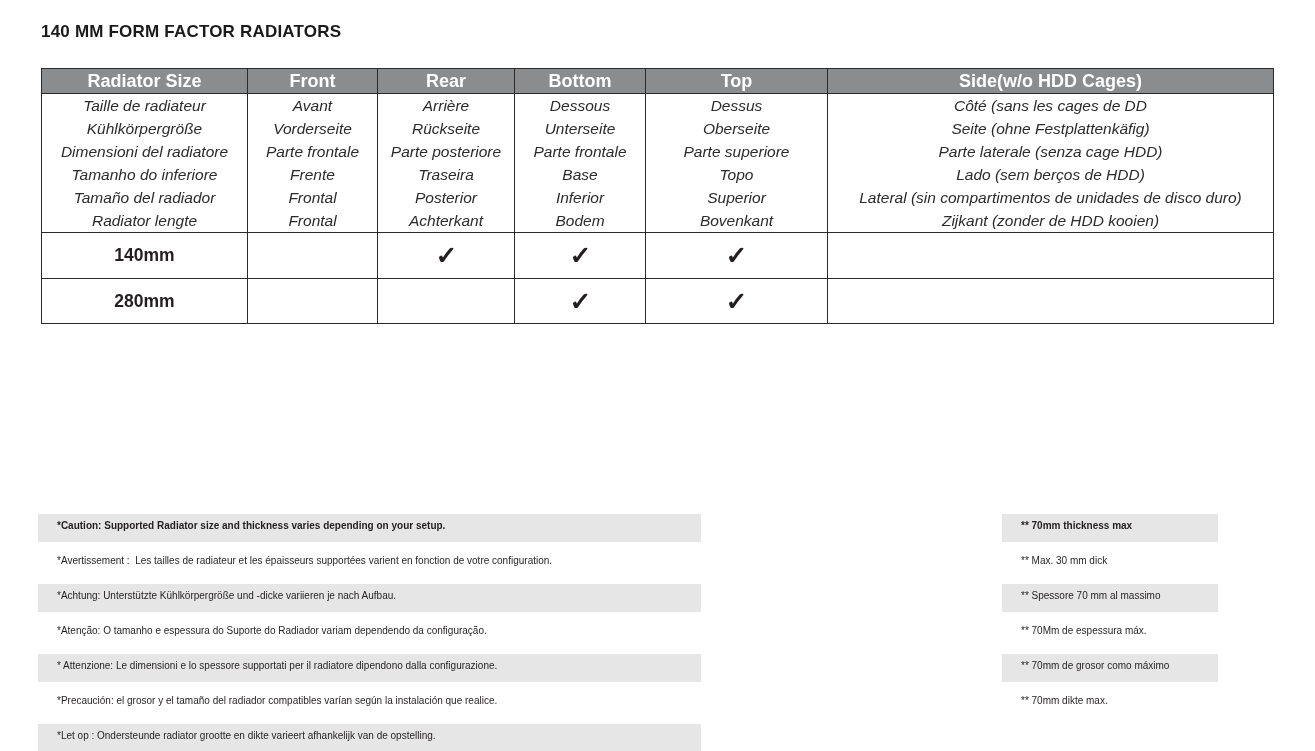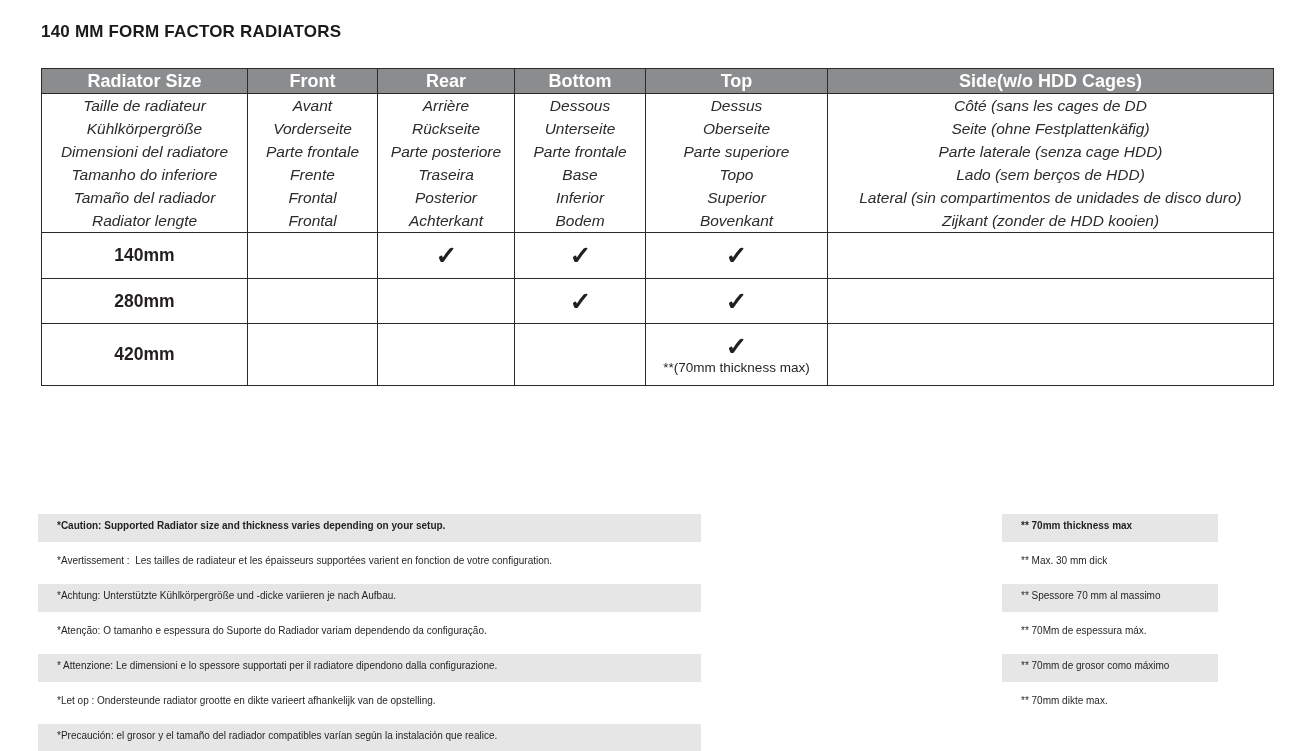--- a/index.html
+++ b/index.html
@@ -176,39 +176,31 @@
           <td></td>
         </tr>
         <tr class="data-row row-280">
           <td class="size-cell">280mm</td>
           <td></td>
           <td></td>
           <td><span class="checkmark">✓</span></td>
           <td><span class="checkmark">✓</span></td>
           <td></td>
         </tr>
-        <tr class="data-row row-420">
-          <td class="size-cell">420mm</td>
-          <td></td>
-          <td></td>
-          <td></td>
-          <td><span class="checkmark">✓</span><div class="cell-note">**(70mm thickness max)</div></td>
-          <td></td>
-        </tr>
       </tbody>
   </table>
 
   <div class="notes-left" id="notes-left">
       <div class="note-line bold">*Caution: Supported Radiator size and thickness varies depending on your setup.</div>
       <div class="note-line">*Avertissement :  Les tailles de radiateur et les épaisseurs supportées varient en fonction de votre configuration.</div>
       <div class="note-line">*Achtung: Unterstützte Kühlkörpergröße und -dicke variieren je nach Aufbau.</div>
       <div class="note-line">*Atenção: O tamanho e espessura do Suporte do Radiador variam dependendo da configuração.</div>
       <div class="note-line">* Attenzione: Le dimensioni e lo spessore supportati per il radiatore dipendono dalla configurazione.</div>
+      <div class="note-line">*Precaución: el grosor y el tamaño del radiador compatibles varían según la instalación que realice.</div>
       <div class="note-line">*Let op : Ondersteunde radiator grootte en dikte varieert afhankelijk van de opstelling.</div>
-      <div class="note-line">*Precaución: el grosor y el tamaño del radiador compatibles varían según la instalación que realice.</div>
     </div>
   <div class="notes-right" id="notes-right">
       <div class="note-line bold">** 70mm thickness max</div>
       <div class="note-line">** Max. 30 mm dick</div>
       <div class="note-line">** Spessore 70 mm al massimo</div>
       <div class="note-line">** 70Mm de espessura máx.</div>
       <div class="note-line">** 70mm de grosor como máximo</div>
       <div class="note-line">** 70mm dikte max.</div>
     </div>
 

